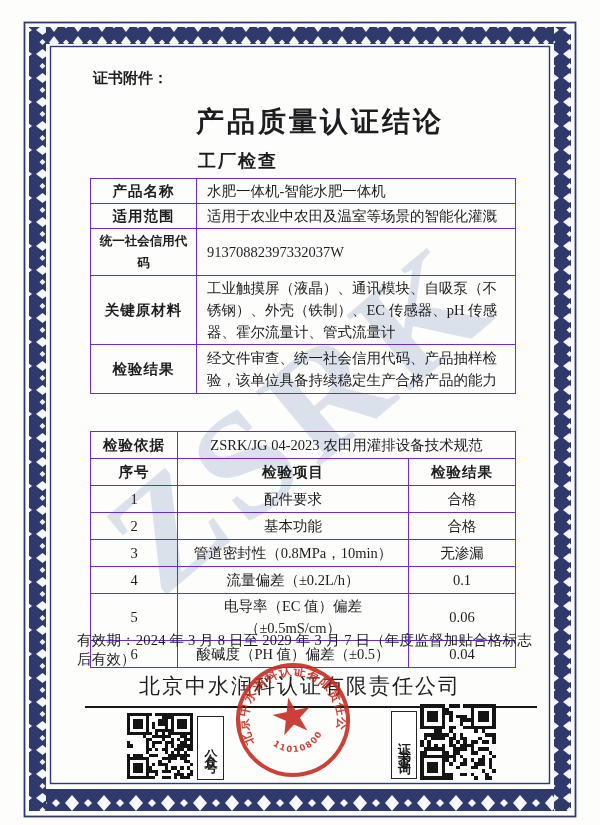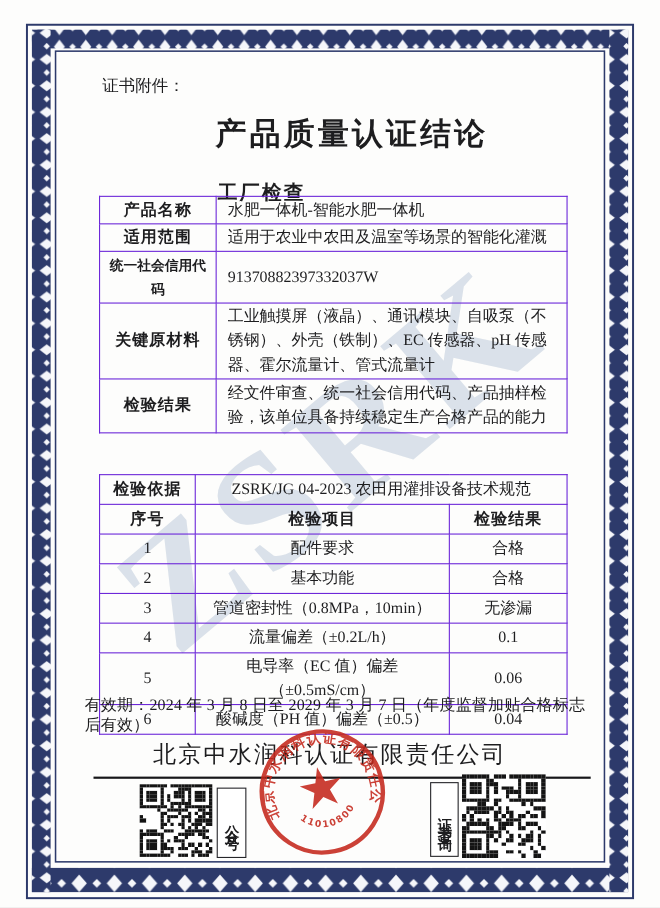--- a/index.html
+++ b/index.html
@@ -13,25 +13,25 @@
   
   .watermark{
     position:absolute;left:20px;top:330px;width:560px;z-index:0;
     text-align:center;transform:rotate(-40deg);
     font-family:"Liberation Serif","DejaVu Serif",serif;
     font-size:150px;font-weight:bold;letter-spacing:10px;
     color:rgba(183,197,215,.5);pointer-events:none;user-select:none;
   }
   
   .content{position:absolute;left:0;top:0;width:600px;height:825px;z-index:1;}
-  .attach{position:absolute;left:93px;top:69px;font-size:15px;font-weight:normal;}
+  .attach{position:absolute;left:93px;top:69px;font-size:15px;font-weight:bold;}
   .title{position:absolute;left:0;top:103px;width:600px;text-align:center;
          font-size:28px;font-weight:bold;letter-spacing:3px;padding-left:20px;}
   .sec-title{position:absolute;width:476px;text-align:center;font-size:18px;
-             font-weight:bold;letter-spacing:2px;margin-top:14px;}
+             font-weight:bold;letter-spacing:2px;}
   .sec-factory{top:149px;}
   .sec-sampling{top:398px;}
   
   table{border-collapse:collapse;table-layout:fixed;position:absolute;left:90px;
         width:425px;font-size:14.5px;background:transparent;}
   td{border:1px solid #6d28d9;padding:1px 4px;line-height:22px;vertical-align:middle;}
   .t1{top:178px;}
   .t1 .lbl{text-align:center;font-weight:600;letter-spacing:1px;}
   .t1 .lbl-small{font-size:12.5px;letter-spacing:0;}
   .t1 .val{text-align:left;padding-left:10px;border-radius:10px;}

